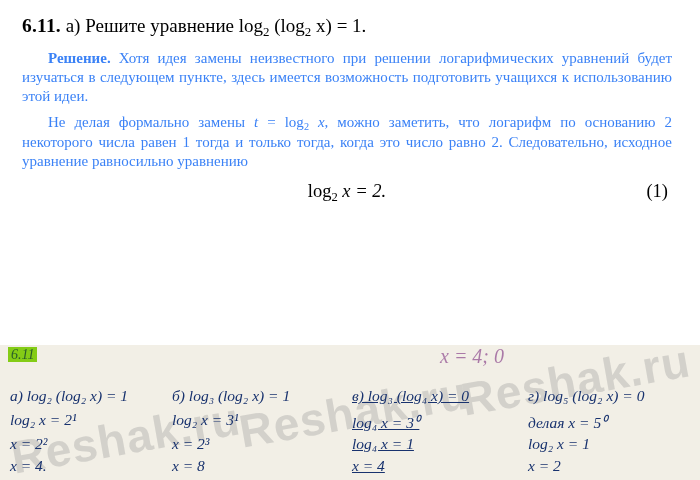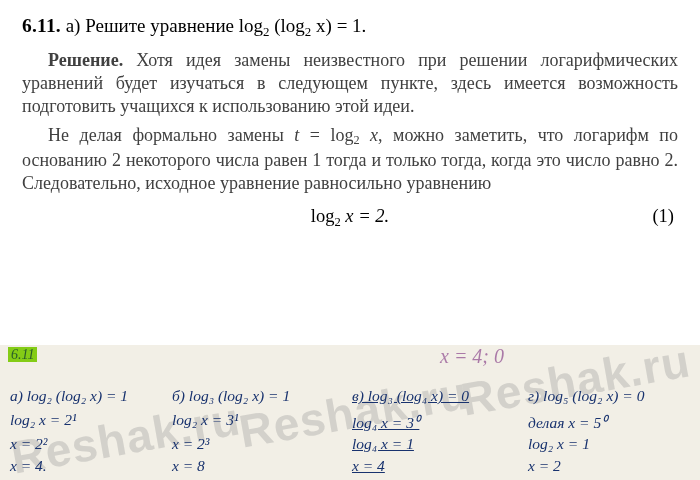--- a/index.html
+++ b/index.html
@@ -20,41 +20,41 @@
     height: 480px;
   }
   
   .printed {
     position: absolute;
     left: 0;
     top: 0;
     width: 700px;
     height: 345px;
     background: #ffffff;
-    padding: 14px 22px 0 22px;
+    padding: 14px 28px 0 22px;
     box-sizing: border-box;
   }
   .prob-line {
     font-size: 19px;
     line-height: 1.25;
     color: #000;
     margin-bottom: 9px;
   }
   .prob-num {
     font-weight: bold;
     font-size: 19.5px;
     letter-spacing: 0.2px;
   }
   .prob-letter {
     font-style: normal;
   }
   .para {
-    font-size: 18px;
+    font-size: 15px;
     line-height: 1.285;
-    color: #404040;
+    color: #3b82f6;
     text-align: justify;
     margin-bottom: 6px;
   }
   .indent {
     text-indent: 26px;
   }
   .bold-word {
     font-weight: bold;
   }
   .it { font-style: italic; }

